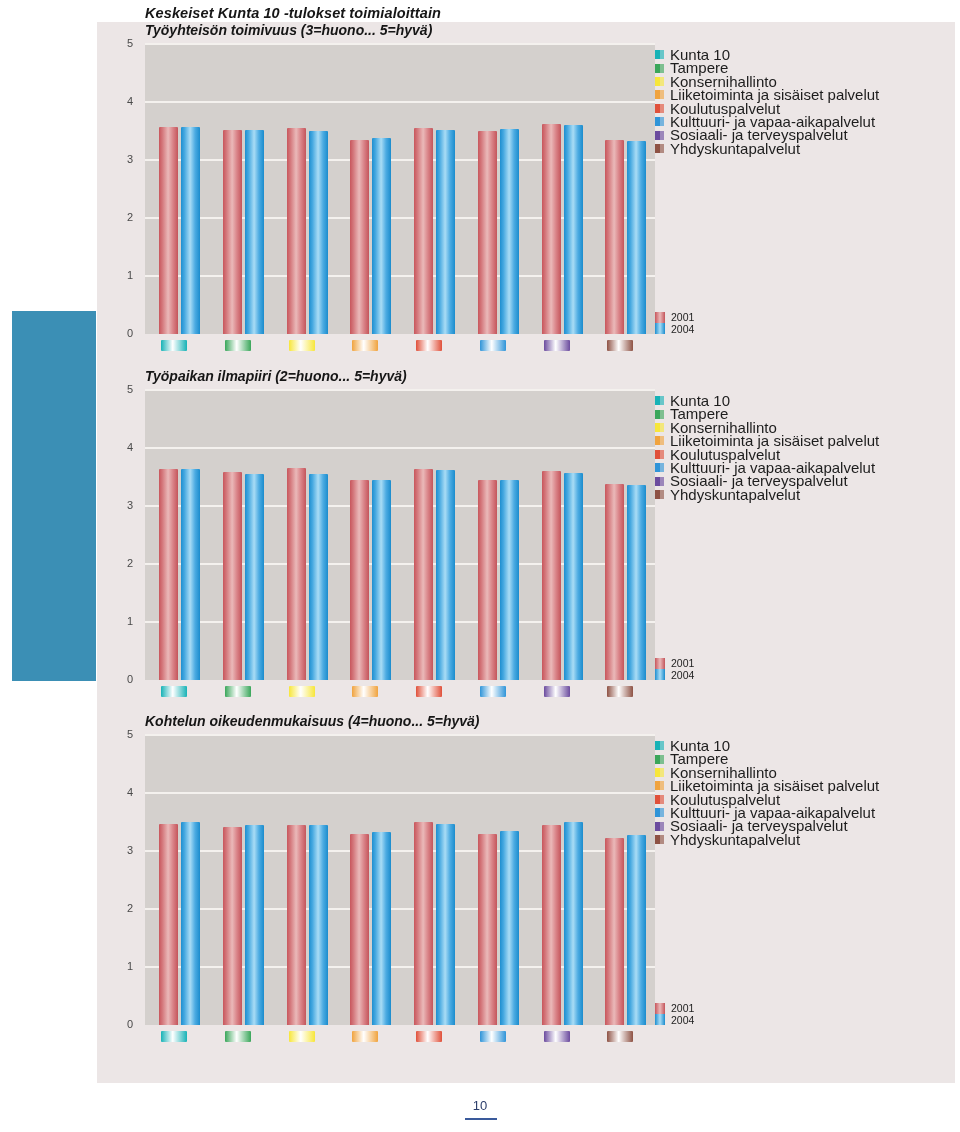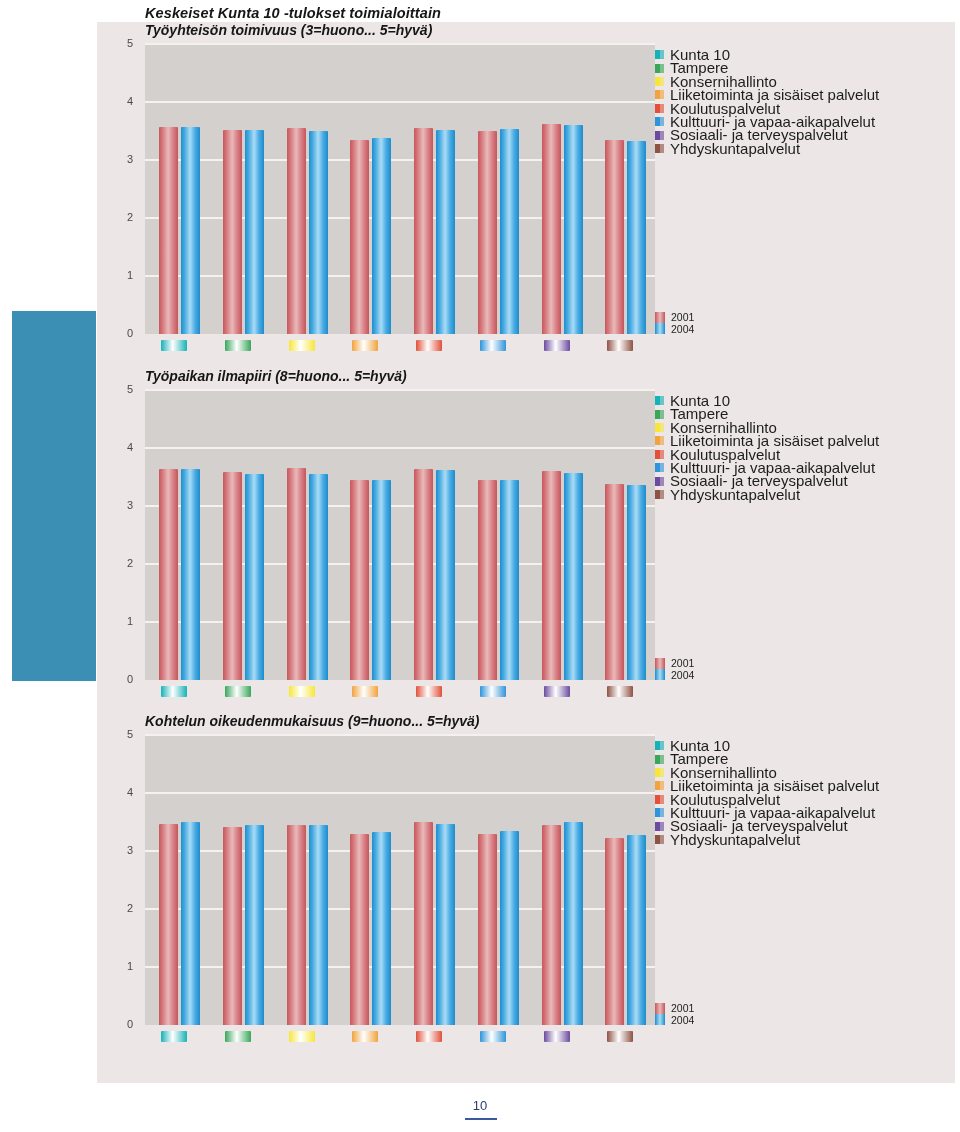--- a/index.html
+++ b/index.html
@@ -227,21 +227,21 @@
             <i class="top"></i>
             <i class="bot"></i>
           </span>
           <span class="year-labels">
             <div>2001</div>
             <div>2004</div>
           </span>
         </div>
       </div>
       <div class="chart-block" style="top: 368px; left: 97px;">
-        <div class="chart-title">Työpaikan ilmapiiri (8=huono... 5=hyvä)</div>
+        <div class="chart-title">Työpaikan ilmapiiri (2=huono... 5=hyvä)</div>
         <div class="plot">
           <div class="axis-label" style="left: -30px; top: 283px;">0</div>
           <div class="gridline" style="top: 231px;"></div>
           <div class="axis-label" style="left: -30px; top: 225px;">1</div>
           <div class="gridline" style="top: 173px;"></div>
           <div class="axis-label" style="left: -30px; top: 167px;">2</div>
           <div class="gridline" style="top: 115px;"></div>
           <div class="axis-label" style="left: -30px; top: 109px;">3</div>
           <div class="gridline" style="top: 57px;"></div>
           <div class="axis-label" style="left: -30px; top: 51px;">4</div>
@@ -353,21 +353,21 @@
             <i class="top"></i>
             <i class="bot"></i>
           </span>
           <span class="year-labels">
             <div>2001</div>
             <div>2004</div>
           </span>
         </div>
       </div>
       <div class="chart-block" style="top: 713px; left: 97px;">
-        <div class="chart-title">Kohtelun oikeudenmukaisuus (9=huono... 5=hyvä)</div>
+        <div class="chart-title">Kohtelun oikeudenmukaisuus (4=huono... 5=hyvä)</div>
         <div class="plot">
           <div class="axis-label" style="left: -30px; top: 283px;">0</div>
           <div class="gridline" style="top: 231px;"></div>
           <div class="axis-label" style="left: -30px; top: 225px;">1</div>
           <div class="gridline" style="top: 173px;"></div>
           <div class="axis-label" style="left: -30px; top: 167px;">2</div>
           <div class="gridline" style="top: 115px;"></div>
           <div class="axis-label" style="left: -30px; top: 109px;">3</div>
           <div class="gridline" style="top: 57px;"></div>
           <div class="axis-label" style="left: -30px; top: 51px;">4</div>

